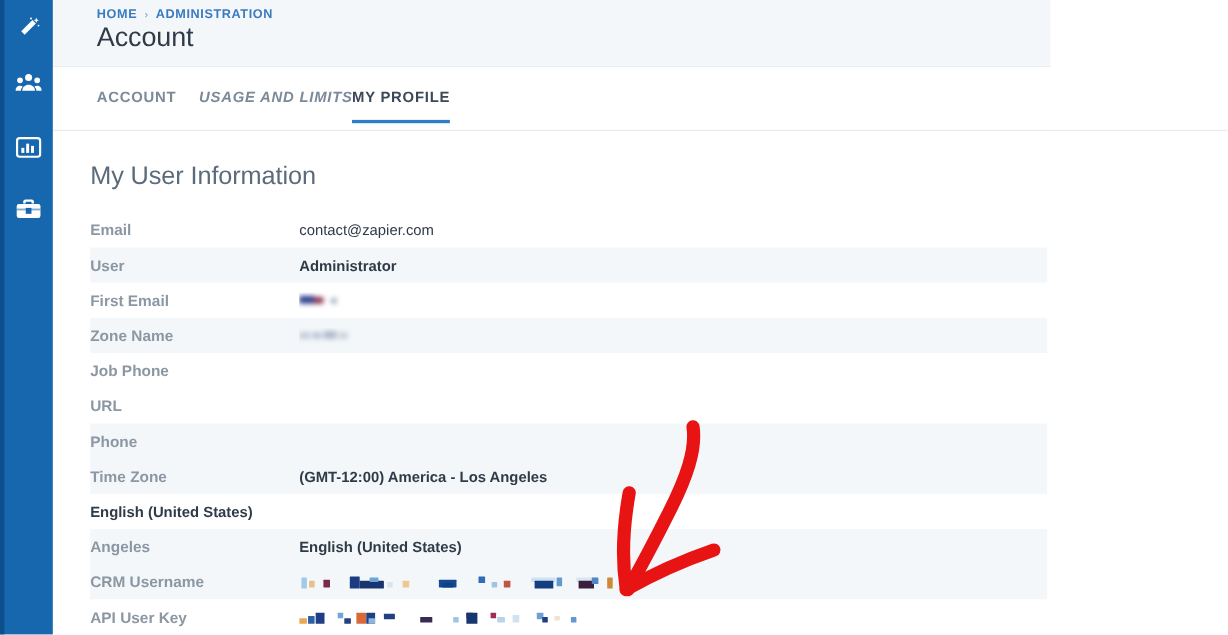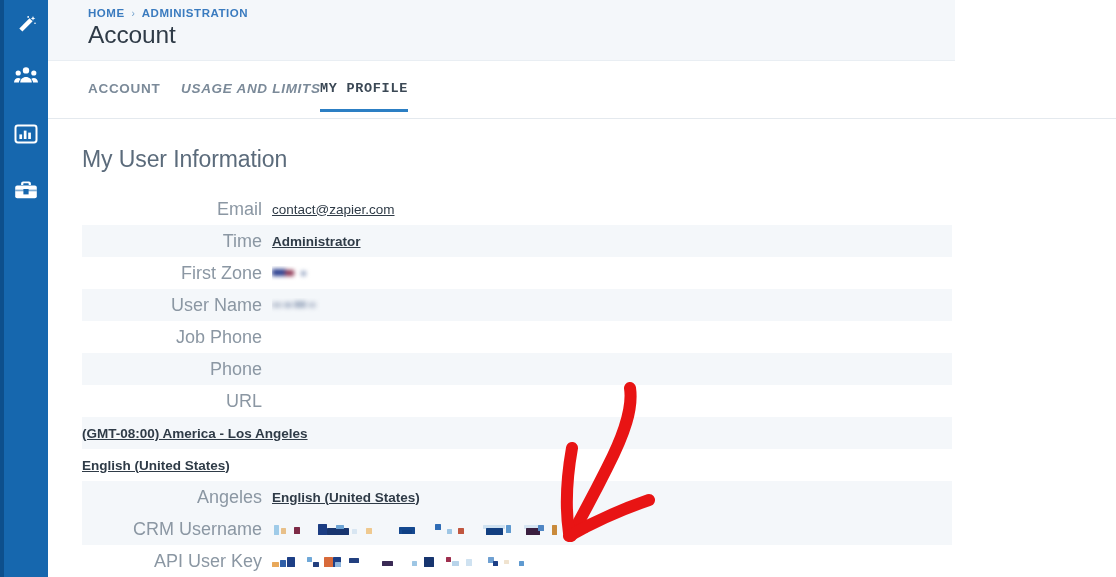--- a/index.html
+++ b/index.html
@@ -135,35 +135,35 @@
     position: relative;
     height: 32px;
     display: flex;
     align-items: center;
     background: #ffffff;
   }
   .info-row.alt { background: #f4f7fa; }
   .row-label {
     width: 190px;
     flex: 0 0 190px;
-    text-align: right;
+    text-align: left;
     padding-right: 10px;
     box-sizing: border-box;
-    font-size: 18px;
+    font-size: 14px;
     color: #8b97a3;
     white-space: nowrap;
+    font-weight: bold;
   }
   .row-value {
     flex: 1 1 auto;
     font-size: 13.5px;
     font-weight: bold;
     color: #2f3b47;
     white-space: nowrap;
     overflow: hidden;
-    text-decoration: underline;
   }
   .row-value.plain { font-weight: normal; }
 
   
   .redacted {
     display: inline-block;
     position: relative;
     height: 14px;
     vertical-align: middle;
     filter: blur(0.6px);
@@ -262,78 +262,79 @@
       <span class="crumb">HOME</span>
       <span class="sep">›</span>
       <span class="crumb">ADMINISTRATION</span>
     </div>
     <div id="page-title">Account</div>
   </div>
 
   <div id="tabbar">
     <div class="tab" style="left:40px;">ACCOUNT</div>
     <div class="tab" style="left:133px;font-style:italic;">USAGE AND LIMITS</div>
-    <div class="tab active" style="left:272px;font-family:Liberation Mono, monospace;">MY PROFILE</div>
+    <div class="tab active" style="left:272px;">MY PROFILE</div>
   </div>
 
   <div id="main">
     <div id="section-title">My User Information</div>
 
     <div id="info-table">
 
       <div class="info-row">
         <div class="row-label">Email</div>
         <div class="row-value plain">contact@zapier.com</div>
       </div>
 
       <div class="info-row alt">
-        <div class="row-label">Time</div>
+        <div class="row-label">User</div>
         <div class="row-value">Administrator</div>
       </div>
 
       <div class="info-row">
-        <div class="row-label">First Zone</div>
+        <div class="row-label">First Email</div>
         <div class="row-value">
           <span class="blurname" style="width:46px;">
             <i style="left:0px;  top:1px; width:14px; height:7px; background:#2b3f8f;"></i>
             <i style="left:13px; top:2px; width:9px;  height:6px; background:#8b3250;"></i>
             <i style="left:29px; top:3px; width:5px;  height:5px; background:#9aa8c4;"></i>
           </span>
         </div>
       </div>
 
       <div class="info-row alt">
-        <div class="row-label">User Name</div>
+        <div class="row-label">Zone Name</div>
         <div class="row-value">
           <span class="blurname" style="width:52px;">
             <i style="left:0px;  top:2px; width:10px; height:6px; background:#c3cbd8;"></i>
             <i style="left:12px; top:2px; width:8px;  height:6px; background:#b8c2d2;"></i>
             <i style="left:22px; top:1px; width:12px; height:7px; background:#aeb9cb;"></i>
             <i style="left:36px; top:2px; width:8px;  height:6px; background:#c6cedb;"></i>
           </span>
         </div>
       </div>
 
       <div class="info-row">
         <div class="row-label">Job Phone</div>
         <div class="row-value"></div>
       </div>
 
+      <div class="info-row">
+        <div class="row-label">URL</div>
+        <div class="row-value"></div>
+      </div>
+
       <div class="info-row alt">
         <div class="row-label">Phone</div>
         <div class="row-value"></div>
       </div>
 
-      <div class="info-row">
-        <div class="row-label">URL</div>
-        <div class="row-value"></div>
-      </div>
-
-      <div class="info-row alt">
-        <div class="row-value">(GMT-08:00) America - Los Angeles</div>
+      <div class="info-row alt">
+        <div class="row-label">Time Zone</div>
+        <div class="row-value">(GMT-12:00) America - Los Angeles</div>
       </div>
 
       <div class="info-row">
         <div class="row-value">English (United States)</div>
       </div>
 
       <div class="info-row alt">
         <div class="row-label">Angeles</div>
         <div class="row-value">English (United States)</div>
       </div>

